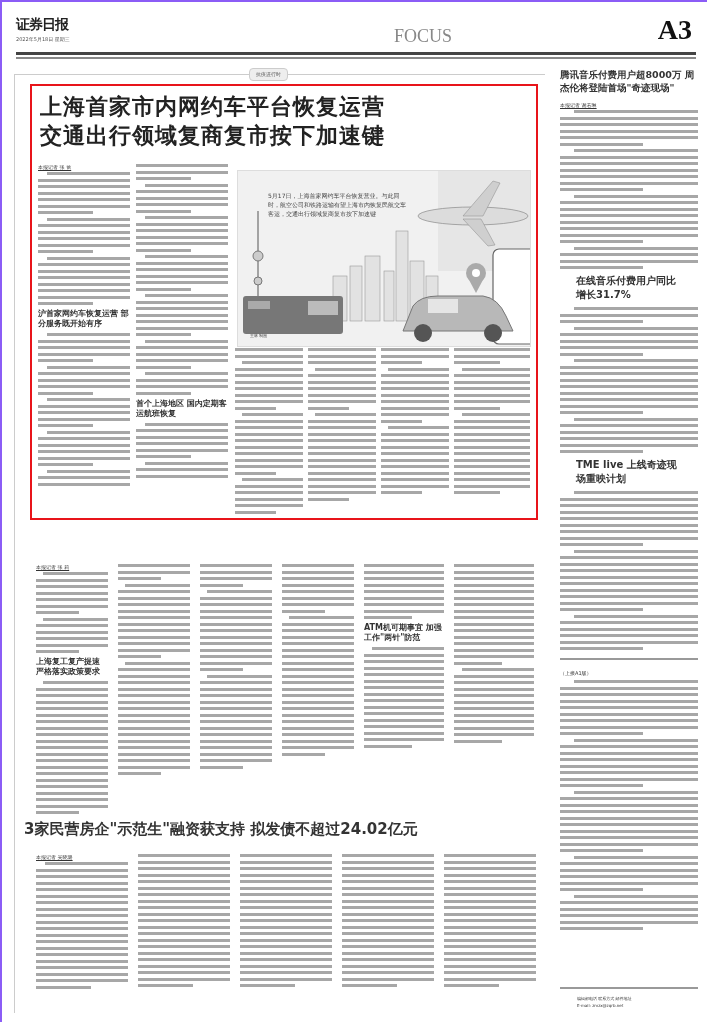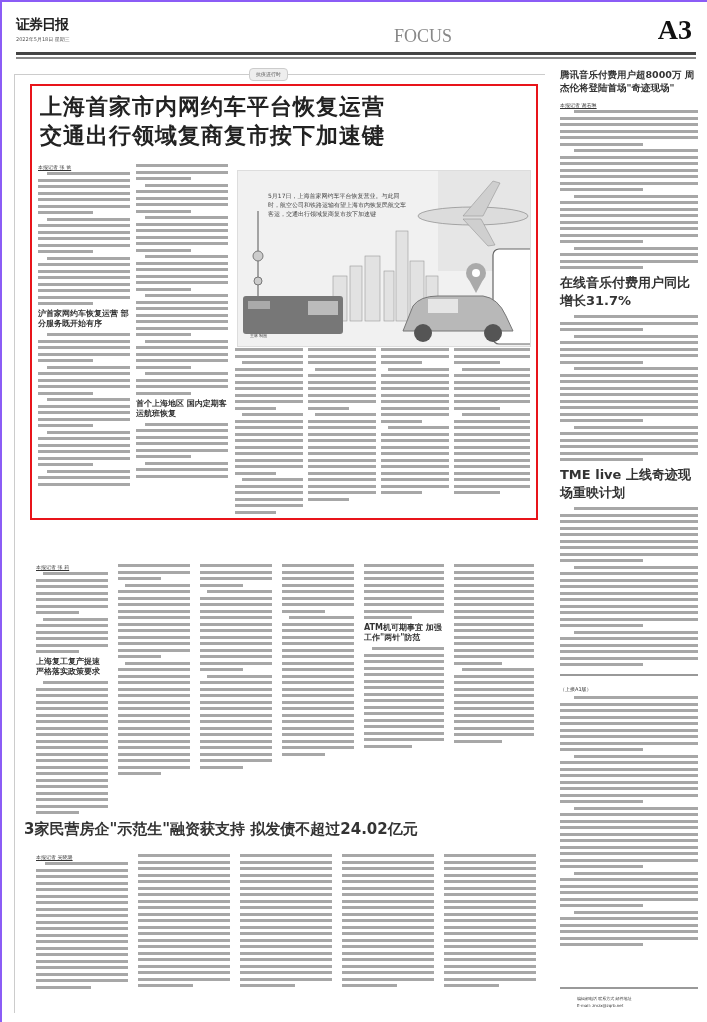--- a/index.html
+++ b/index.html
@@ -23,21 +23,21 @@
   .line.short{width:60%;}
   .line.indent{margin-left:10%;width:90%;}
   .subhead{font-size:8px;font-weight:bold;color:#333;line-height:10px;margin:4px 0 4px 0;}
   .illus{position:absolute;left:235px;top:168px;width:292px;height:175px;background:#f2f2f2;border:1px solid #ddd;overflow:hidden;}
   .illus-caption{position:absolute;left:30px;top:20px;width:140px;font-size:6px;line-height:9px;color:#444;}
   .illus-credit{position:absolute;left:12px;top:162px;font-size:4px;color:#444;}
   .h2{position:absolute;left:32px;top:522px;font-size:16px;font-weight:bold;color:#333;letter-spacing:.5px;}
   .h3{position:absolute;left:22px;top:818px;font-size:15px;font-weight:bold;color:#333;}
   .sidebar{position:absolute;left:558px;top:66px;width:138px;}
   .sb-h{font-size:9.5px;font-weight:bold;color:#333;line-height:13px;margin-bottom:8px;}
-  .sb-sub{font-size:13px;font-weight:bold;color:#333;margin:5px 0 5px;}
+  .sb-sub{font-size:10px;font-weight:bold;color:#333;margin:5px 16px 5px;}
   .sb-rule{height:2px;background:#999;margin:8px 0 10px;}
   .sb-note{font-size:5px;color:#333;margin-bottom:4px;}
   .footer{position:absolute;left:575px;top:993px;width:115px;font-size:4px;color:#333;line-height:7px;}
 </style>
 </head>
 <body>
 
 <div class="page">
 
   <div class="masthead">

